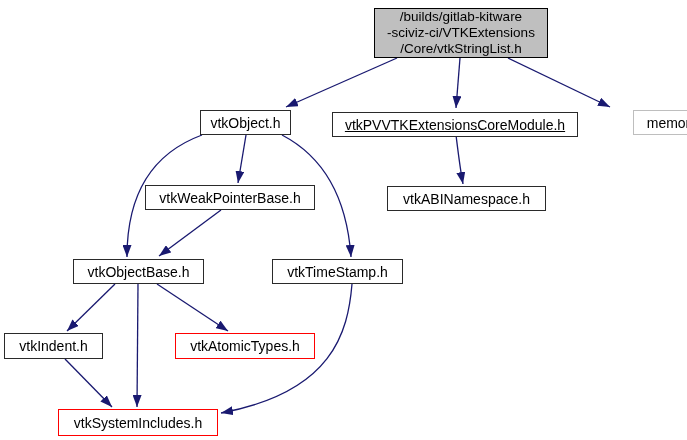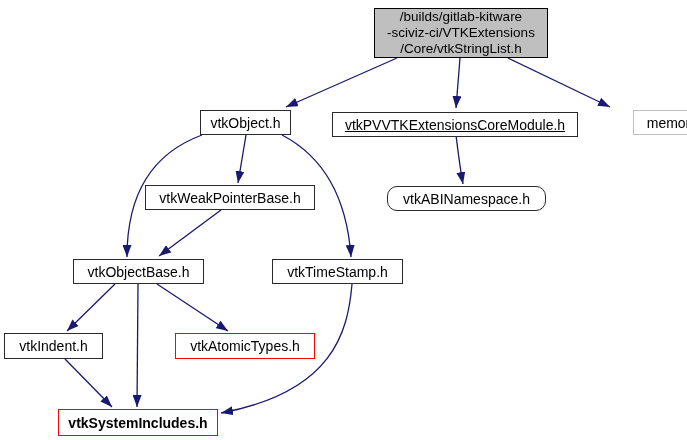--- a/index.html
+++ b/index.html
@@ -35,26 +35,26 @@
   }
   .node.truncated{ border:1px solid #ff0000; }
   .node.external{ border:1px solid #bebebe;margin-left:29px; }
 
   
   #n-root           { left:374px; top:8px;   width:174px; height:50px; }
   #n-vtkobject      { left:200px; top:110px; width:91px;  height:25px; }
   #n-coremodule     { left:332px; top:112px; width:246px; height:25px;text-decoration:underline; }
   #n-memory         { left:604px; top:110px; width:78px;  height:25px; }
   #n-weakpointer    { left:145px; top:185px; width:170px; height:25px; }
-  #n-abinamespace   { left:387px; top:186px; width:159px; height:25px;border-radius:10px; }
+  #n-abinamespace   { left:387px; top:186px; width:159px; height:25px; }
   #n-objectbase     { left:73px;  top:259px; width:131px; height:25px; }
   #n-timestamp      { left:272px; top:259px; width:131px; height:25px; }
   #n-indent         { left:4px;   top:333px; width:99px;  height:26px; }
   #n-atomictypes    { left:175px; top:333px; width:140px; height:26px;text-align:center; }
-  #n-systemincludes { left:58px;  top:409px; width:160px; height:27px;font-weight:bold; }
+  #n-systemincludes { left:58px;  top:409px; width:160px; height:27px; }
 
   .edge{ fill:none; stroke:#191970; stroke-width:1.3px; }
 </style>
 </head>
 <body>
 
 <div class="canvas">
 
   <svg class="edge-layer" width="687" height="440" viewBox="0 0 687 440" xmlns="http://www.w3.org/2000/svg">
     <defs>

